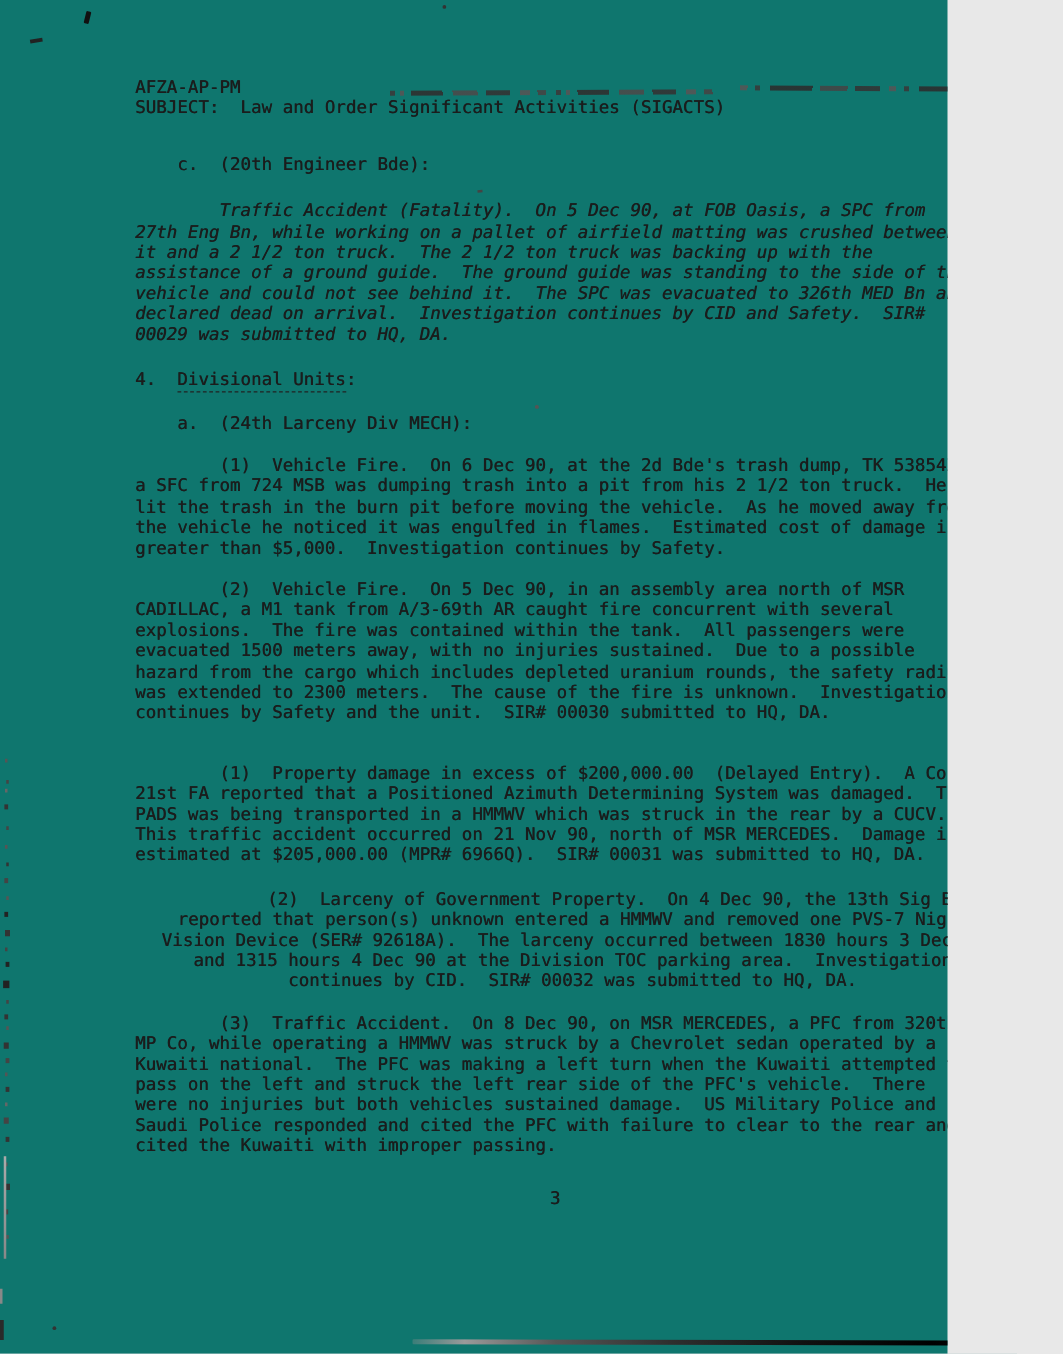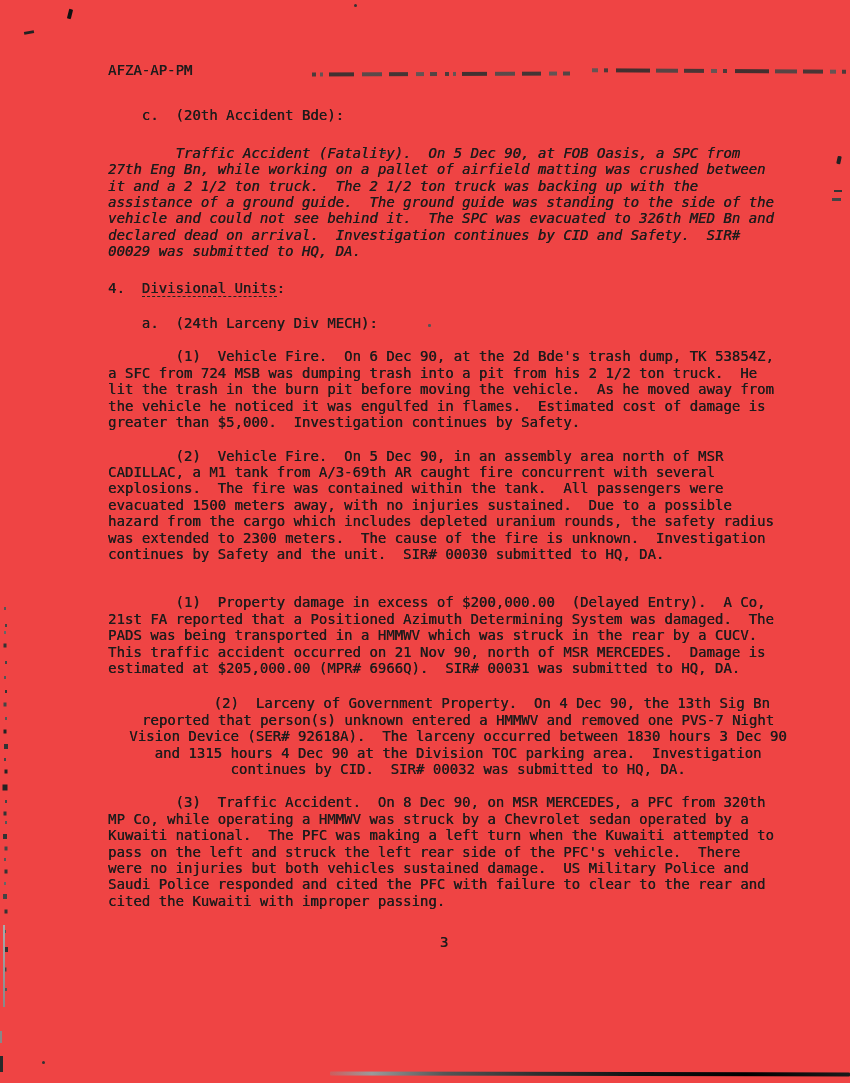--- a/index.html
+++ b/index.html
@@ -2,23 +2,23 @@
 <html><head>
 <meta charset="utf-8">
 <style>
   html, body {
     margin: 0;
     padding: 0;
     background: #e8e8e8;
   }
   .page {
     position: relative;
-    width: 850px;
+    width: 758px;
     height: 1083px;
-    background: #ef4444;
+    background: #0f766e;
     overflow: hidden;
     font-family: "DejaVu Sans Mono", "Liberation Mono", monospace;
     color: #1c1c1c;
   }
   .textcol {
     position: absolute;
     left: 108px;
     top: 62px;
     width: 700px;
     font-size: 14px;
@@ -108,22 +108,23 @@
   .dash-r2   { left: 832px; top: 198px;  width: 9px; height: 2.5px; background: #444; }
   .dot-bl    { left: 42px;  top: 1061px; width: 3px; height: 3px; background: #333; border-radius: 50%; }
 </style>
 </head>
 <body>
 
 <div class="page">
 
   <div class="textcol">
     <div class="block">AFZA-AP-PM</div>
+    <div class="block">SUBJECT:  Law and Order Significant Activities (SIGACTS)</div>
 
-    <div class="block mt-c-heading">    c.  (20th Accident Bde):</div>
+    <div class="block mt-c-heading">    c.  (20th Engineer Bde):</div>
 
     <div class="block mt-c-para">        Traffic Accident (Fatality).  On 5 Dec 90, at FOB Oasis, a SPC from
 27th Eng Bn, while working on a pallet of airfield matting was crushed between
 it and a 2 1/2 ton truck.  The 2 1/2 ton truck was backing up with the
 assistance of a ground guide.  The ground guide was standing to the side of the
 vehicle and could not see behind it.  The SPC was evacuated to 326th MED Bn and
 declared dead on arrival.  Investigation continues by CID and Safety.  SIR#
 00029 was submitted to HQ, DA.</div>
 
     <div class="block mt-s4"><span>4.  </span><span class="u">Divisional Units</span><span>:</span></div>

